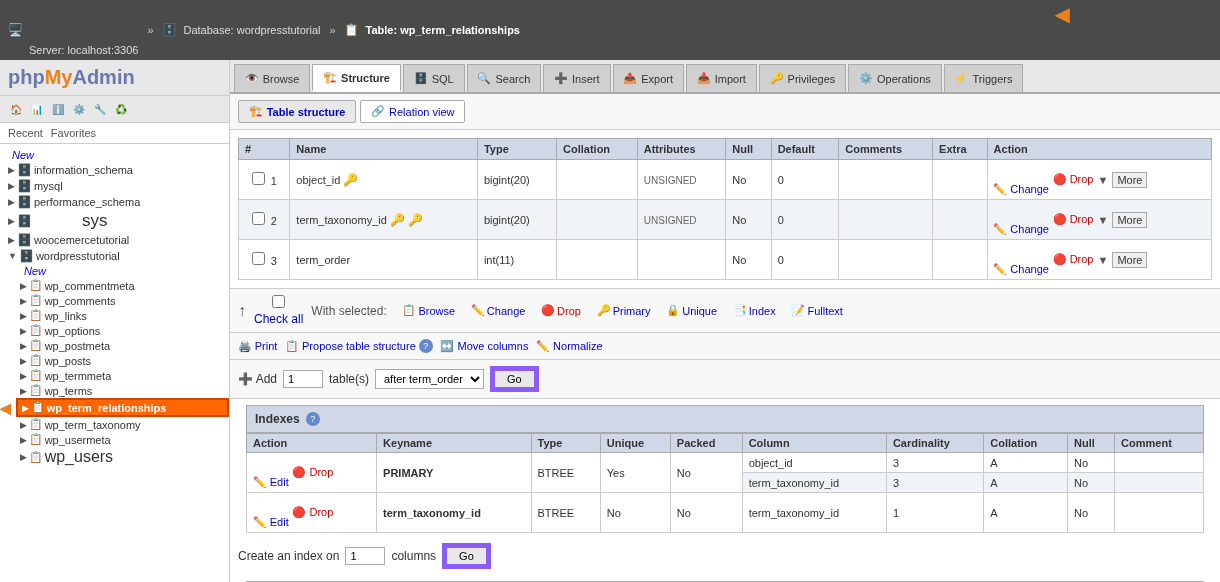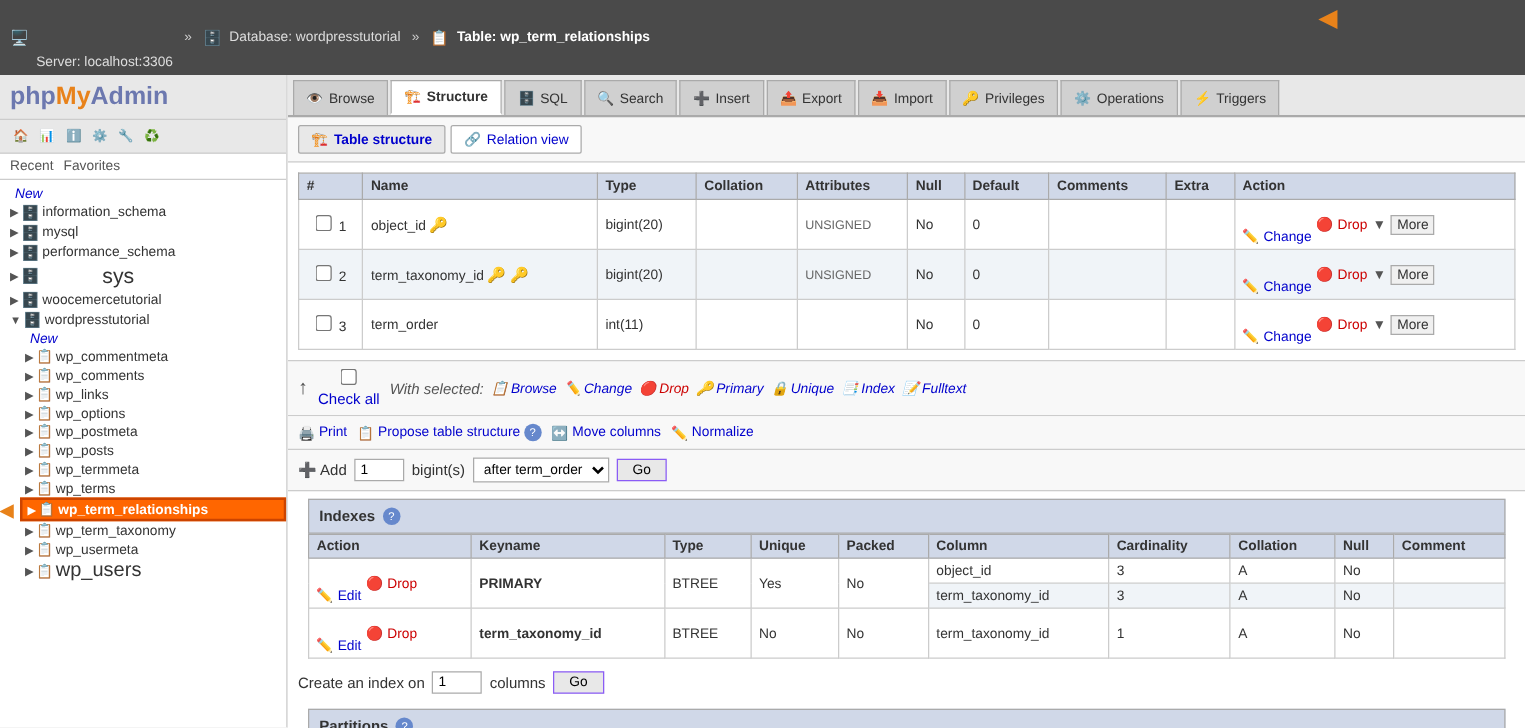--- a/index.html
+++ b/index.html
@@ -48,33 +48,33 @@
     .row-actions { display: flex; align-items: center; gap: 4px; }
     .btn-change { color: #0000cc; text-decoration: none; font-size: 11px; display: flex; align-items: center; gap: 2px; margin-top: 20px; }
     .btn-drop { display: flex; align-items: center; gap: 2px; color: #cc0000; font-size: 11px; cursor: pointer; }
     .btn-more { display: flex; align-items: center; gap: 2px; color: #333; font-size: 11px; cursor: pointer; border: 1px solid #aaa; padding: 1px 4px; background: #f0f0f0; }
     .unsigned-badge { font-size: 10px; color: #666; text-transform: uppercase; }
     .key-icon { color: #e8821a; font-size: 12px; }
 
     
     .actions-bar { display: flex; align-items: center; gap: 8px; padding: 6px 8px; border-top: 1px solid #ccc; border-bottom: 1px solid #ccc; background: #f8f8f8; flex-wrap: wrap; }
     .check-all-area { display: flex; align-items: center; gap: 4px; flex-direction: column; }
-    .with-selected { display: flex; align-items: center; gap: 6px; font-style: italic; color: #555; }
+    .with-selected { display: flex; align-items: center; gap: 16px; color: #555; }
     .action-link { color: #0000cc; text-decoration: none; font-size: 11px; display: flex; align-items: center; gap: 2px; cursor: pointer; }
     .action-link.red { color: #cc0000; }
 
     
     .bottom-tools { display: flex; align-items: center; gap: 8px; padding: 6px 8px; border-bottom: 1px solid #ccc; background: #f8f8f8; }
     .tool-link { color: #0000cc; text-decoration: none; font-size: 11px; display: flex; align-items: center; gap: 3px; cursor: pointer; }
 
     
     .add-columns { display: flex; align-items: center; gap: 6px; padding: 6px 8px; border-bottom: 1px solid #ccc; background: #f8f8f8; }
     .number-input { width: 40px; border: 1px solid #aaa; padding: 2px 4px; font-size: 11px; }
     .select-input { border: 1px solid #aaa; padding: 2px 4px; font-size: 11px; background: #fff; }
-    .go-btn { padding: 2px 12px; background: #e8e8e8; border: 1px solid #8b5cf6; cursor: pointer; font-size: 11px; }
+    .go-btn { padding: 2px 12px; background: #e8e8e8; border: 5px solid #8b5cf6; cursor: pointer; font-size: 11px; }
 
     
     .section-header { display: flex; align-items: center; gap: 6px; padding: 6px 8px; background: #d0d8e8; border: 1px solid #aaa; margin: 6px 8px 0 8px; }
     .section-title { font-weight: bold; font-size: 12px; }
     .info-icon { width: 14px; height: 14px; border-radius: 50%; background: #6688cc; color: #fff; display: inline-flex; align-items: center; justify-content: center; font-size: 9px; cursor: pointer; }
     .index-table { width: calc(100% - 16px); margin: 0 8px; border-collapse: collapse; font-size: 11px; }
     .index-table th { background: #d0d8e8; border: 1px solid #aaa; padding: 3px 6px; text-align: left; font-weight: bold; }
     .index-table td { border: 1px solid #ccc; padding: 3px 6px; vertical-align: middle; }
     .index-table tr:nth-child(even) td { background: #f0f4f8; }
     .index-table tr:nth-child(odd) td { background: #fff; }
@@ -452,21 +452,21 @@
       </div>
 
       <div class="add-columns">
         <span>
           <span>➕</span>
           <span>Add</span>
         </span>
         <div style="display:flex; align-items:center; gap:2px;">
           <input type="number" class="number-input" value="1" style="">
         </div>
-        <span>bigint(s)</span>
+        <span>table(s)</span>
         <select class="select-input">
           <option>after term_order</option>
           <option>at beginning</option>
         </select>
         <button class="go-btn">Go</button>
       </div>
 
       <div style="padding: 0 8px;">
         <div class="section-header">
           <span class="section-title">Indexes</span>

